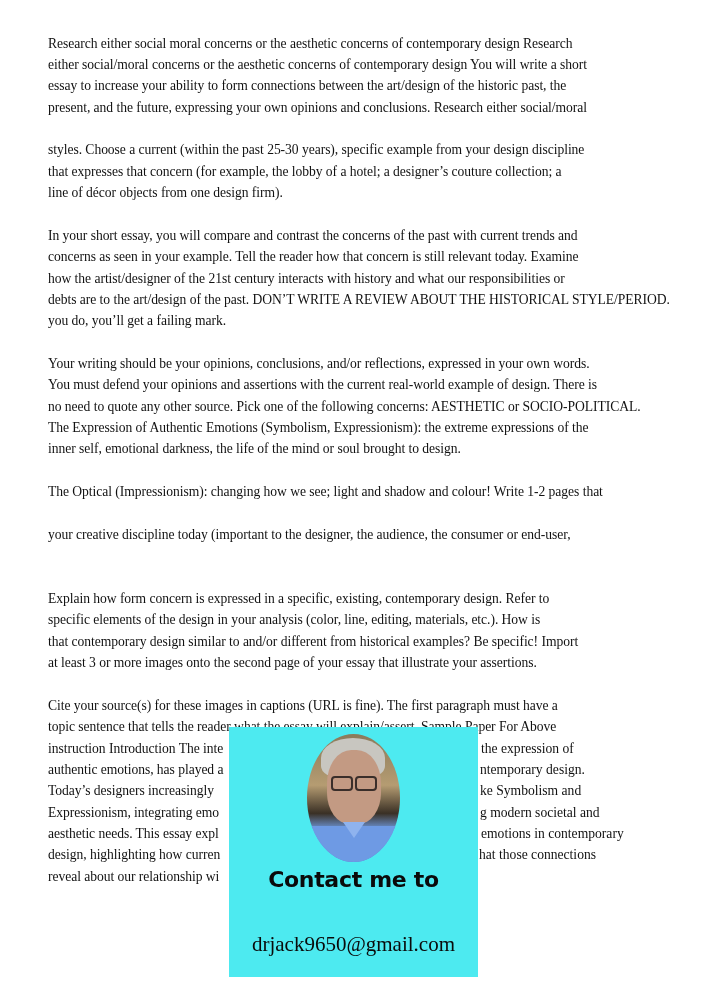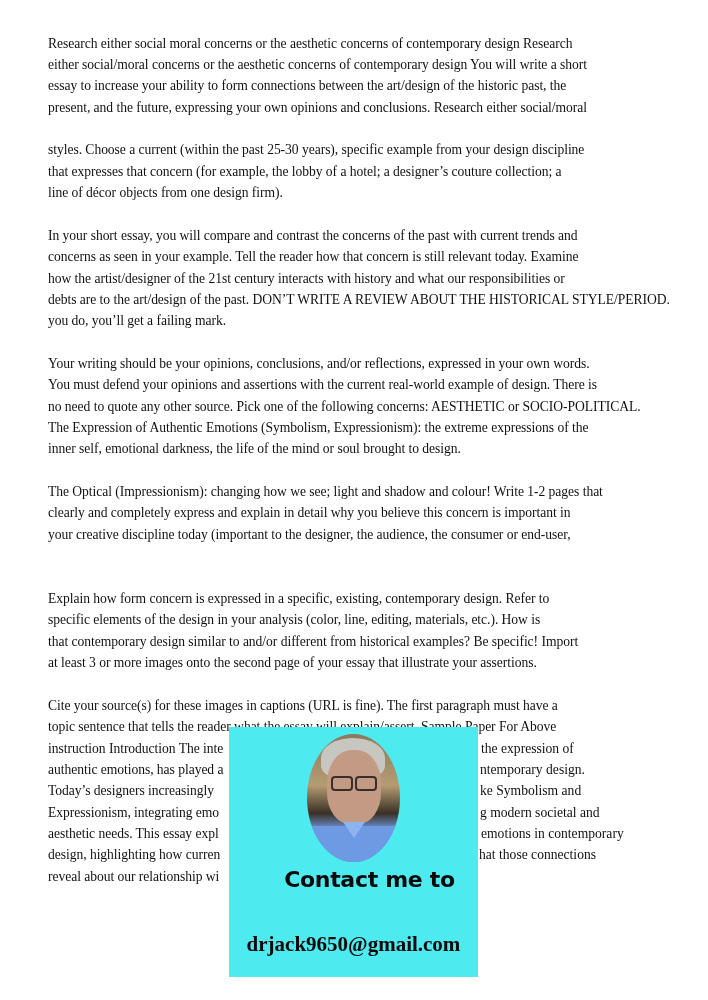--- a/index.html
+++ b/index.html
@@ -83,29 +83,28 @@
     position: absolute;
     left: 0;
     width: 249px;
     text-align: center;
     font-family: "DejaVu Sans", "Liberation Sans", sans-serif;
     font-weight: bold;
     font-size: 22px;
     color: #0a0a0a;
     white-space: nowrap;
     letter-spacing: -0.3px;
-    padding-left: 16px;
   }
   .contact-email {
     position: absolute;
     left: 0;
     width: 249px;
     text-align: center;
     font-family: "Liberation Serif", "DejaVu Serif", serif;
-    font-weight: bold;
+    font-weight: normal;
     font-size: 21px;
     color: #0a0a0a;
     white-space: nowrap;
   }
 </style>
 </head>
 <body>
 
 <div class="page">
 
@@ -123,21 +122,20 @@
   <div class="line" style="top:292px">debts are to the art/design of the past. DON’T WRITE A REVIEW ABOUT THE HISTORICAL STYLE/PERIOD.</div>
   <div class="line" style="top:313px">you do, you’ll get a failing mark.</div>
 
   <div class="line" style="top:356px">Your writing should be your opinions, conclusions, and/or reflections, expressed in your own words.</div>
   <div class="line" style="top:377px">You must defend your opinions and assertions with the current real-world example of design. There is</div>
   <div class="line" style="top:399px">no need to quote any other source. Pick one of the following concerns: AESTHETIC or SOCIO-POLITICAL.</div>
   <div class="line" style="top:420px">The Expression of Authentic Emotions (Symbolism, Expressionism): the extreme expressions of the</div>
   <div class="line" style="top:441px">inner self, emotional darkness, the life of the mind or soul brought to design.</div>
 
   <div class="line" style="top:484px">The Optical (Impressionism): changing how we see; light and shadow and colour! Write 1-2 pages that</div>
-  <div class="line" style="top:505px">clearly and completely express and explain in detail why you believe this concern is important in</div>
   <div class="line" style="top:527px">your creative discipline today (important to the designer, the audience, the consumer or end-user,</div>
 
   <div class="line" style="top:591px">Explain how form concern is expressed in a specific, existing, contemporary design. Refer to</div>
   <div class="line" style="top:612px">specific elements of the design in your analysis (color, line, editing, materials, etc.). How is</div>
   <div class="line" style="top:634px">that contemporary design similar to and/or different from historical examples? Be specific! Import</div>
   <div class="line" style="top:655px">at least 3 or more images onto the second page of your essay that illustrate your assertions.</div>
 
   <div class="line" style="top:698px">Cite your source(s) for these images in captions (URL is fine). The first paragraph must have a</div>
   <div class="line" style="top:719px">topic sentence that tells the reader what the essay will explain/assert. Sample Paper For Above</div>
   <div class="line" style="top:741px">instruction Introduction The inte</div>

